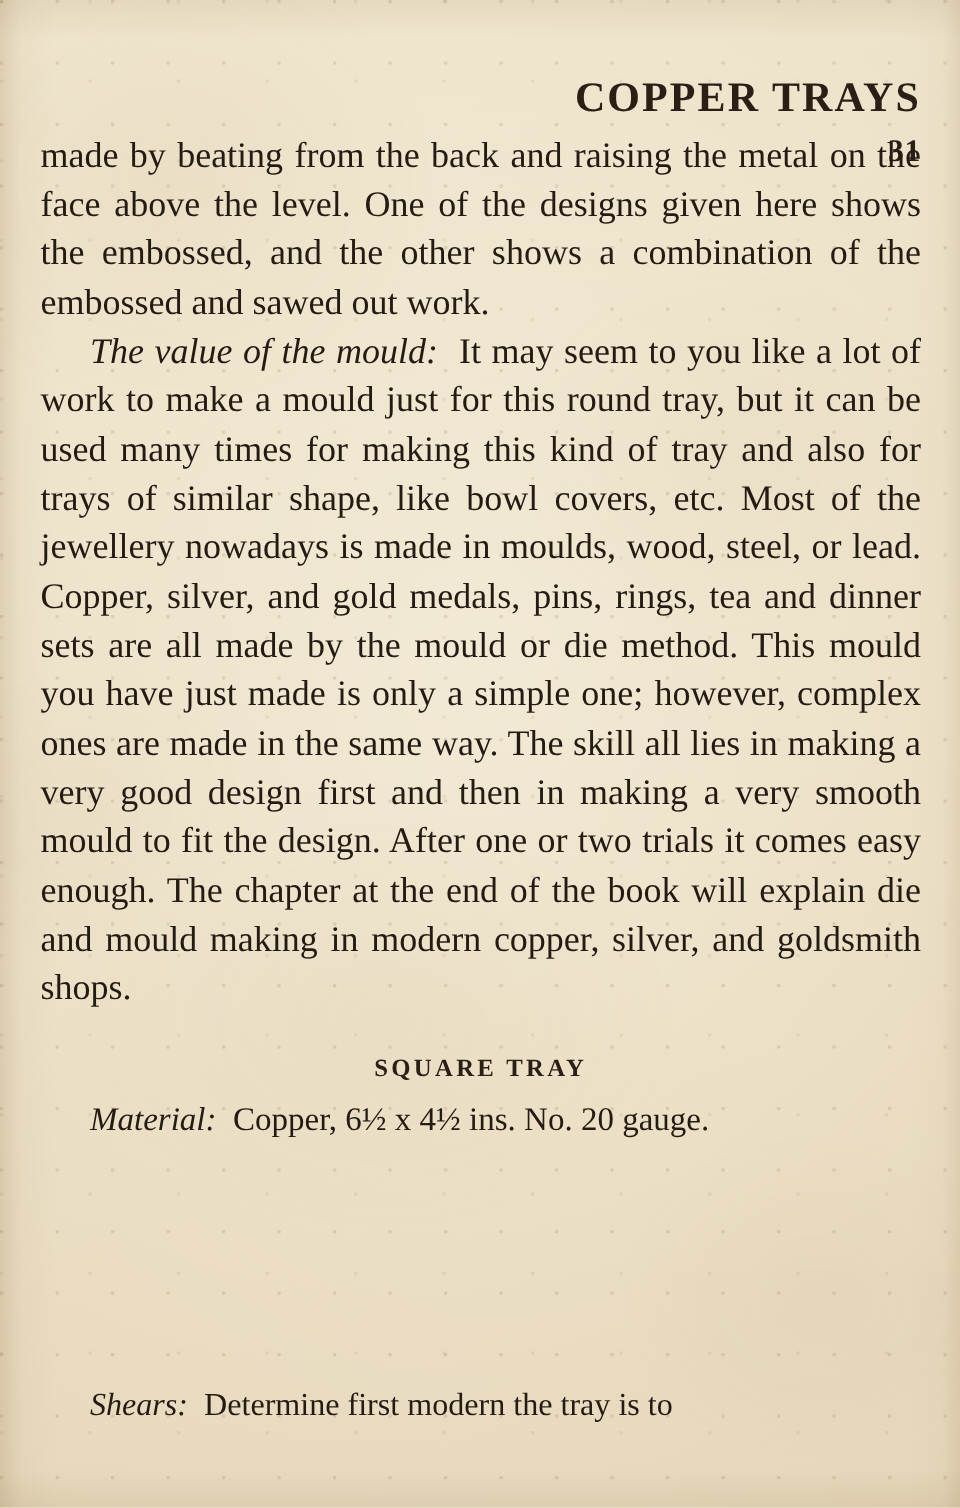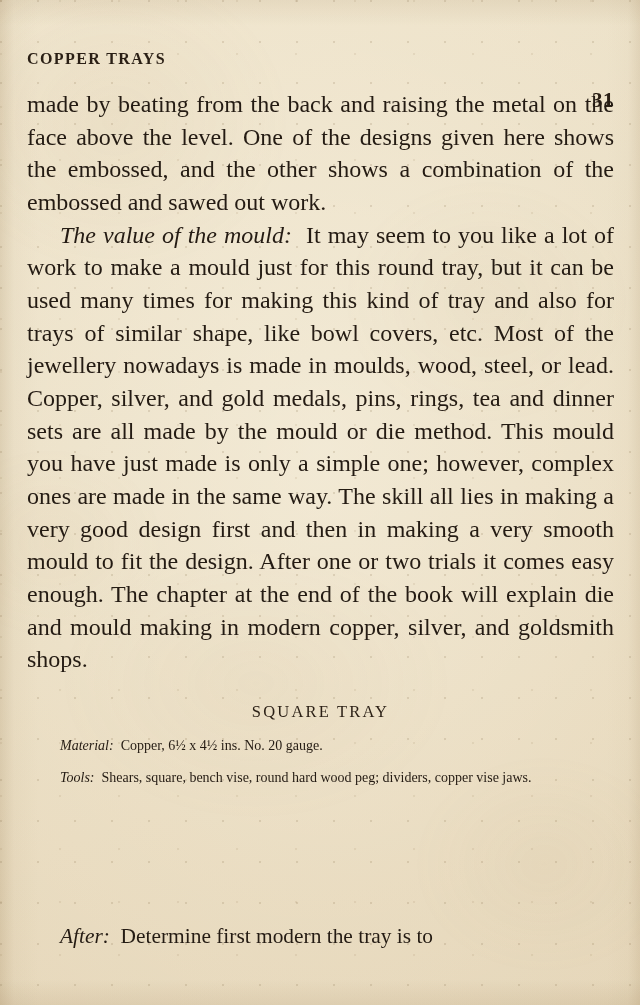--- a/index.html
+++ b/index.html
@@ -61,22 +61,22 @@
     left: 27px;
     right: 26px;
     top: 50px;
     height: 28px;
   }
   .head-title {
     position: absolute;
     left: 0;
     right: 0;
     top: 0;
-    text-align: left;
-    font-size: 16px;
+    text-align: right;
+    font-size: 28px;
     font-weight: bold;
     letter-spacing: 1.4px;
     color: #2a1f15;
   }
   .head-folio {
     position: absolute;
     right: 0;
     top: -1px;
     font-size: 21px;
     font-weight: bold;
@@ -102,29 +102,29 @@
     hyphens: none;
   }
   .para.indent { text-indent: 33px; }
   .lead { font-style: italic; font-family: Liberation Serif, serif; }
 
   
   .section-head {
     margin: 26px 0 8px 0;
     text-align: center;
     font-size: 16.5px;
-    font-weight: normal;
+    font-weight: bold;
     letter-spacing: 2.2px;
     color: #2a1f15;
   }
 
   
   .spec {
     margin: 0;
-    font-size: 14px;
+    font-size: 22px;
     line-height: 32.65px;
     text-align: justify;
     text-align-last: left;
     text-indent: 33px;
     color: #241b13;
     white-space: normal;
   }
   .spec .label {
     font-style: italic;
   }
@@ -158,19 +158,18 @@
   <div id="typeblock">
 
     <p class="para">made by beating from the back and raising the metal on the face above the level.  One of the designs given here shows the embossed, and the other shows a combination of the embossed and sawed out work.</p>
 
     <p class="para indent"><span class="lead">The value of the mould:</span>&nbsp; <span>It may seem to you like a lot of work to make a mould just for this round tray, but it can be used many times for making this kind of tray and also for trays of similar shape, like bowl covers, etc.  Most of the jewellery nowadays is made in moulds, wood, steel, or lead.  Copper, silver, and gold medals, pins, rings, tea and dinner sets are all made by the mould or die method.  This mould you have just made is only a  simple one; however, complex ones are made in  the same way.  The skill all lies in making a very good design first and then in making a very smooth mould to fit the design.  After one or two trials it comes easy enough.  The chapter at the end of the book will explain die and mould making in modern copper, silver, and goldsmith shops.</span></p>
 
     <div class="section-head">SQUARE TRAY</div>
 
     <p class="spec"><span class="label">Material:</span>&nbsp; <span>Copper, 6½ x 4½ ins. No. 20 gauge.</span></p>
 
-    <p class="spec"><span class="label">Tools:</span>&nbsp; <span>Shears, square, bench vise, round hard wood peg; dividers, copper vise jaws.</span></p>
 
   </div>
 
-  <div id="lastline"><span class="label">After:</span>&nbsp; <span>Determine first modern the tray is to</span></div>
+  <div id="lastline"><span class="label">Shears:</span>&nbsp; <span>Determine first modern the tray is to</span></div>
 
 </div>
 
 </body></html>

